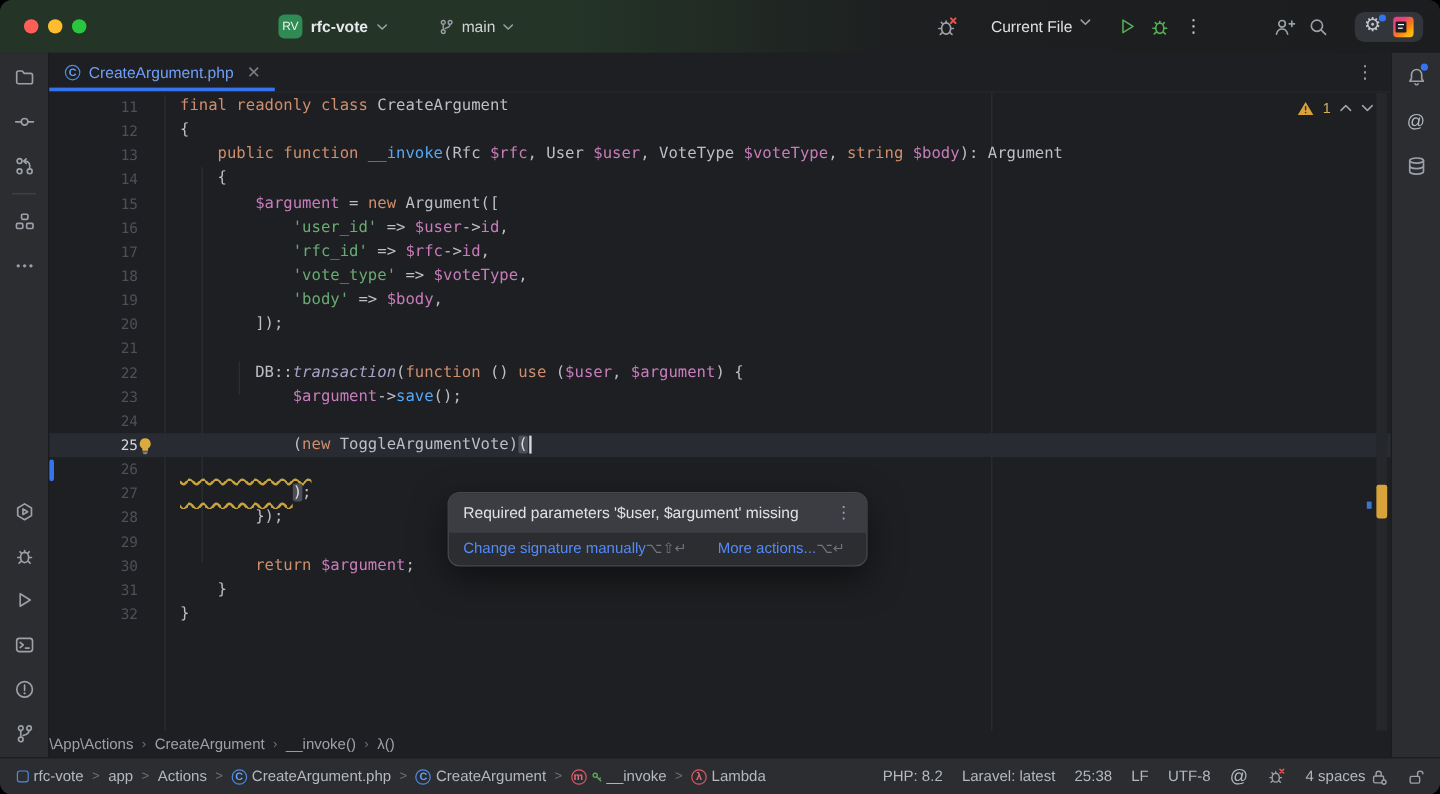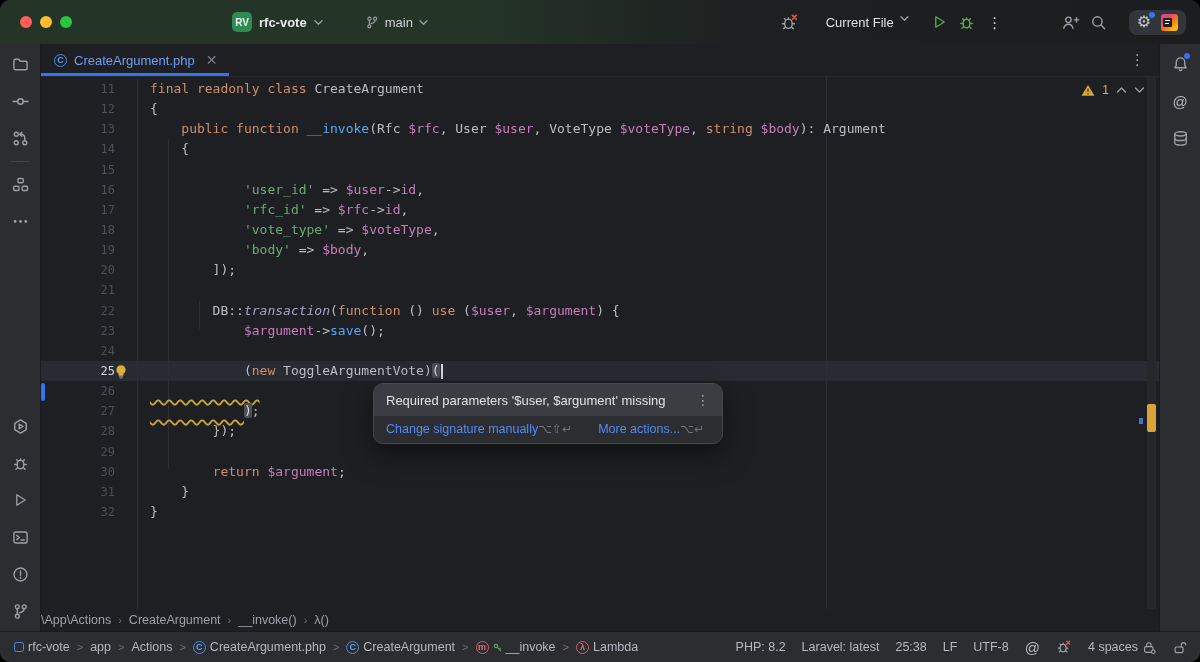--- a/index.html
+++ b/index.html
@@ -6,21 +6,21 @@
   body{width:1200px;height:662px;font-family:"Liberation Sans","DejaVu Sans",sans-serif;-webkit-font-smoothing:antialiased;}
   .window{position:relative;width:1200px;height:662px;border-radius:10px;overflow:hidden;background:#1e1f22;display:flex;flex-direction:column;}
 
   
   .titlebar{height:44px;flex:none;display:flex;align-items:center;
     background:linear-gradient(90deg,#243427 0%,#243427 40%,#1d1f20 62%,#1b1d1e 100%);}
   .traffic{display:flex;gap:8px;margin-left:20px;}
   .tl{width:12px;height:12px;border-radius:50%;}
   .tl.red{background:#ff5f57}.tl.yellow{background:#febc2e}.tl.green{background:#29c73f}
   .proj-chip{display:flex;align-items:center;gap:7px;margin-left:160px;}
-  .proj-badge{width:20px;height:20px;border-radius:5px;background:#2f8a54;color:#eaf4ec;font-size:10px;font-weight:700;display:flex;align-items:center;justify-content:center;}
+  .proj-badge{width:20px;height:20px;border-radius:5px;background:#2f8a54;color:#eaf4ec;font-size:10px;font-weight:400;display:flex;align-items:center;justify-content:center;}
   .proj-name{color:#e7e9ec;font-size:13px;font-weight:600;}
   .branch-chip{display:flex;align-items:center;gap:6px;margin-left:42px;color:#ced2d8;font-size:13px;}
   .tb-right{margin-left:auto;display:flex;align-items:center;margin-right:14px;}
   .tb-btn{display:flex;align-items:center;justify-content:center;height:28px;min-width:28px;border-radius:6px;}
   .runcfg{display:flex;align-items:flex-start;gap:6px;color:#dfe1e5;font-size:13px;margin:0 16px 0 22px;}
   .kebab{color:#ced0d6;font-size:15px;line-height:1;letter-spacing:0;}
   .chip-group{display:flex;align-items:center;gap:10px;background:#32353a;border-radius:8px;padding:4px 8px;margin-left:16px;}
   .gear-wrap{position:relative;font-size:16px;color:#c2c5cb;line-height:1;}
   .gear-dot{position:absolute;top:-2px;right:-4px;width:6px;height:6px;border-radius:50%;background:#3574f0;}
   .ps-logo{position:relative;width:17px;height:17px;border-radius:3px;background:linear-gradient(140deg,#e5447f 0%,#e5447f 28%,#f97a12 58%,#fdb60d 82%,#fdb60d 100%);}
@@ -66,21 +66,21 @@
   .caret{display:inline-block;width:2px;height:15px;background:#d6d8dd;vertical-align:middle;margin-left:1px;}
   .bulb{position:absolute;left:73px;top:287px;}
   .vcs-bar{position:absolute;left:0;top:306px;width:4px;height:18px;border-radius:2px;background:#3574f0;}
   .inspection{position:absolute;top:6px;right:14px;display:flex;align-items:center;gap:7px;}
   .insp-count{color:#d4b15f;font-size:12px;}
   .scroll-track{position:absolute;top:0;bottom:0;right:3px;width:9px;background:#25272a;}
   .mark-warn{position:absolute;right:3px;top:327px;width:9px;height:28px;border-radius:2px;background:#d9a33c;}
   .mark-change{position:absolute;right:16px;top:341px;width:4px;height:6px;background:#3d76c9;}
 
   
-  .tooltip{position:absolute;left:332px;top:306px;width:348px;border-radius:10px;border:1px solid #47494e;background:#2b2d30;box-shadow:0 10px 28px rgba(0,0,0,.5);overflow:hidden;z-index:5;}
+  .tooltip{position:absolute;left:332px;top:333px;width:348px;border-radius:10px;border:1px solid #47494e;background:#2b2d30;box-shadow:0 10px 28px rgba(0,0,0,.5);overflow:hidden;z-index:5;}
   .tt-head{background:#3b3d42;padding:8px 12px;display:flex;align-items:center;}
   .tt-msg{color:#dfe1e5;font-size:13px;flex:1;}
   .tt-kebab{color:#9da0a8;font-size:14px;padding-left:8px;}
   .tt-actions{display:flex;align-items:center;padding:6px 12px 7px;}
   .tt-link{color:#548af7;font-size:12.5px;}
   .tt-short{color:#70747c;font-size:12px;}
   .tt-gap{width:26px;}
 
   
   .bc-bar{height:22px;flex:none;display:flex;align-items:center;gap:7px;font-size:12.5px;color:#9da0a8;background:#1e1f22;}
@@ -273,21 +273,21 @@
         <div class="guide" style="left:96px"></div>
         <div class="guide" style="left:127px;top:62px;bottom:140px"></div>
         <div class="guide" style="left:158px;top:224px;bottom:280px"></div>
         <div class="margin-guide"></div>
 
         <div id="code-rows">
             <div class="crow"><span class="gut">11</span><span class="codetext"><span class="tk">final readonly class </span><span class="tp">CreateArgument</span></span></div>
             <div class="crow"><span class="gut">12</span><span class="codetext"><span class="tp">{</span></span></div>
             <div class="crow"><span class="gut">13</span><span class="codetext"><span class="tp">    </span><span class="tk">public function </span><span class="tf">__invoke</span><span class="tp">(Rfc </span><span class="tv">$rfc</span><span class="tp">, User </span><span class="tv">$user</span><span class="tp">, VoteType </span><span class="tv">$voteType</span><span class="tp">, </span><span class="tk">string </span><span class="tv">$body</span><span class="tp">): Argument</span></span></div>
             <div class="crow"><span class="gut">14</span><span class="codetext"><span class="tp">    {</span></span></div>
-            <div class="crow"><span class="gut">15</span></div>
+            <div class="crow"><span class="gut">15</span><span class="codetext"><span class="tp">        </span><span class="tv">$argument</span><span class="tp"> = </span><span class="tk">new </span><span class="tp">Argument([</span></span></div>
             <div class="crow"><span class="gut">16</span><span class="codetext"><span class="tp">            </span><span class="ts">'user_id'</span><span class="tp"> =&gt; </span><span class="tv">$user</span><span class="tp">-&gt;</span><span class="tv">id</span><span class="tp">,</span></span></div>
             <div class="crow"><span class="gut">17</span><span class="codetext"><span class="tp">            </span><span class="ts">'rfc_id'</span><span class="tp"> =&gt; </span><span class="tv">$rfc</span><span class="tp">-&gt;</span><span class="tv">id</span><span class="tp">,</span></span></div>
             <div class="crow"><span class="gut">18</span><span class="codetext"><span class="tp">            </span><span class="ts">'vote_type'</span><span class="tp"> =&gt; </span><span class="tv">$voteType</span><span class="tp">,</span></span></div>
             <div class="crow"><span class="gut">19</span><span class="codetext"><span class="tp">            </span><span class="ts">'body'</span><span class="tp"> =&gt; </span><span class="tv">$body</span><span class="tp">,</span></span></div>
             <div class="crow"><span class="gut">20</span><span class="codetext"><span class="tp">        ]);</span></span></div>
             <div class="crow"><span class="gut">21</span><span class="codetext"></span></div>
             <div class="crow"><span class="gut">22</span><span class="codetext"><span class="tp">        DB::</span><span class="tm">transaction</span><span class="tp">(</span><span class="tk">function</span><span class="tp"> () </span><span class="tk">use</span><span class="tp"> (</span><span class="tv">$user</span><span class="tp">, </span><span class="tv">$argument</span><span class="tp">) {</span></span></div>
             <div class="crow"><span class="gut">23</span><span class="codetext"><span class="tp">            </span><span class="tv">$argument</span><span class="tp">-&gt;</span><span class="tf">save</span><span class="tp">();</span></span></div>
             <div class="crow"><span class="gut">24</span><span class="codetext"></span></div>
             <div class="crow active"><span class="gut">25</span><span class="codetext"><span class="tp">            (</span><span class="tk">new </span><span class="tp">ToggleArgumentVote)</span><span class="th">(</span><span class="caret"></span></span></div>

